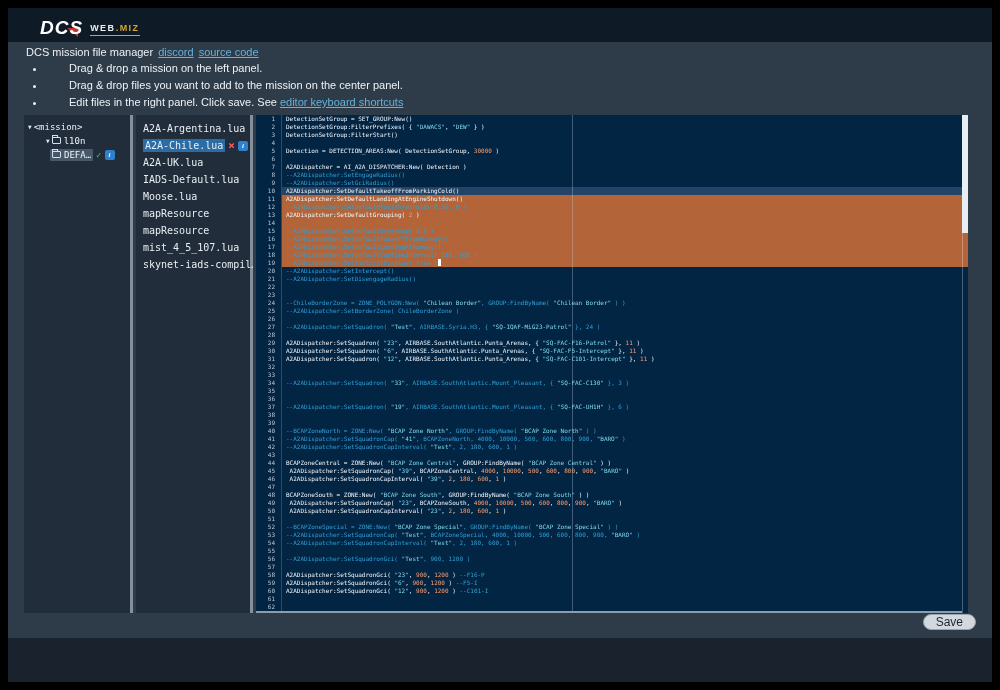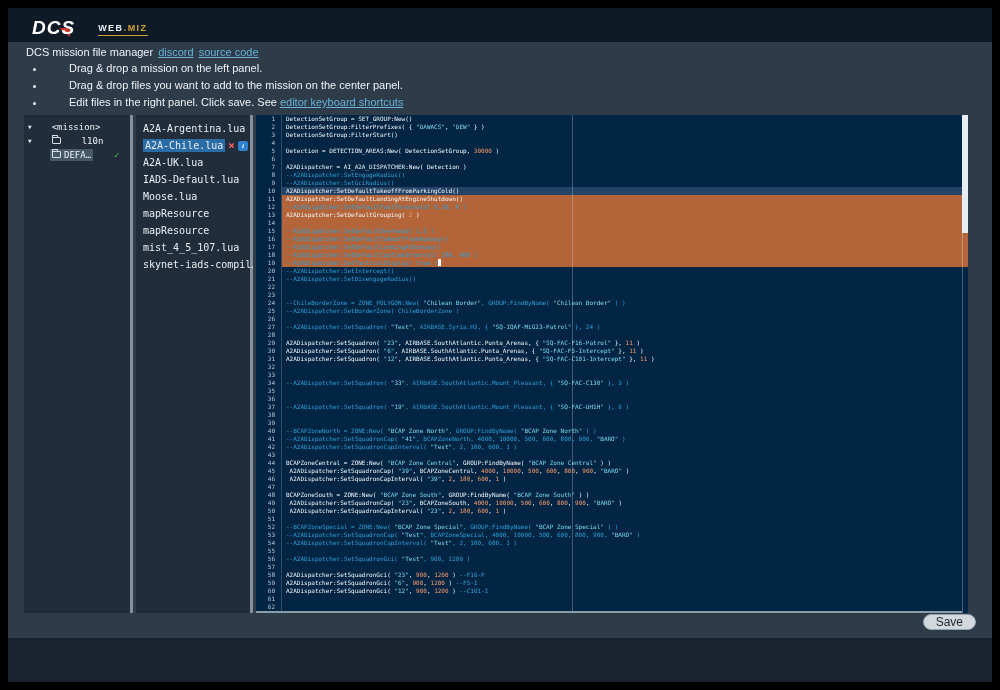--- a/index.html
+++ b/index.html
@@ -4,21 +4,21 @@
 <style>
   * { margin:0; padding:0; box-sizing:border-box; }
   html,body { width:1000px; height:690px; background:#000; overflow:hidden;
               font-family:"Liberation Sans", sans-serif; }
   .app { position:absolute; left:8px; top:8px; width:984px; height:674px; background:#000; }
   .main { position:absolute; left:0; top:0; width:100%; height:630px; background:var(--main-bg,#2e3b49); }
   .footer-strip { position:absolute; left:0; top:630px; width:100%; height:44px; background:#19222d; }
 
   
   .header-bar { position:absolute; left:0; top:0; width:100%; height:34px; background:var(--header-bg,#0e1a26); }
-  .logo { position:absolute; left:24px; bottom:5px; display:flex; align-items:flex-end; gap:23px; }
+  .logo { position:absolute; left:32px; bottom:5px; display:flex; align-items:flex-end; gap:7px; }
   .logo-dcs { font-weight:bold; font-style:italic; font-size:19px; line-height:1; color:#fff; letter-spacing:1px; position:relative; z-index:1; }
   .logo-tri { position:absolute; left:27px; bottom:0; width:0; height:0;
               border-left:11px solid transparent; border-top:9px solid #c8332b; z-index:0; }
   .logo-sub { font-size:9px; font-weight:bold; letter-spacing:1.5px; line-height:1;
               border-bottom:1px solid var(--gold,#d2a333); padding-bottom:2px; margin-bottom:1px; z-index:1; }
   .logo-web { color:#e9eff4; }
   .logo-miz { color:var(--gold,#d2a333); }
 
   .subtitle { position:absolute; left:18px; top:38px; font-size:11px; color:#edf2f6; }
   .lnk { color:var(--link-blue,#66b2d8); text-decoration:underline; cursor:pointer; }
@@ -30,21 +30,21 @@
 
   
   .panel { position:absolute; top:107px; height:498px; background:var(--panel-bg,#212d3a); overflow:hidden; }
   .tree-panel  { left:16px;  width:109px; }
   .files-panel { left:128px; width:117px; }
   .vscroll { position:absolute; right:0; top:0; bottom:0; width:3px; background:rgba(215,226,236,.55); }
 
   
   .tree { padding-top:4px; }
   .tree-row { display:flex; align-items:center; height:13px; margin-top:1px;
-              font-family:"DejaVu Sans Mono", monospace; font-size:9px; color:#eef3f7; white-space:nowrap;gap:18px; }
+              font-family:"DejaVu Sans Mono", monospace; font-size:9px; color:#eef3f7; white-space:nowrap; }
   .tri { font-size:6px; margin-right:2px; color:#dfe6ec; }
   .folder-icon { display:inline-block; width:9px; height:7px; border:1px solid #d7e0e8; border-radius:1px;
                  position:relative; margin-right:3px; flex:none; }
   .folder-icon::before { content:""; position:absolute; left:-1px; top:-3px; width:4px; height:2px;
                  border:1px solid #d7e0e8; border-bottom:none; border-radius:1px 1px 0 0; }
   .tree-sel { display:inline-flex; align-items:center; background:rgba(110,132,152,.5); padding:1px 2px; border-radius:1px; }
   .check { color:var(--check-green,#46c93f); font-size:9px; font-weight:bold; margin-left:3px; }
   .info-box { display:inline-flex; align-items:center; justify-content:center; width:10px; height:10px; flex:none;
               background:var(--info-blue,#2f80cf); color:#fff; font-size:7px; font-weight:bold; border-radius:2px;
               margin-left:3px; font-family:"Liberation Serif", serif; font-style:italic; cursor:pointer; }
@@ -102,21 +102,21 @@
         <li>Drag &amp; drop files you want to add to the mission on the center panel.</li>
         <li>Edit files in the right panel. Click save. See<a href="#" class="lnk">editor keyboard shortcuts</a></li>
       </ul>
 
     <div class="panel tree-panel">
       <div class="tree">
         <div class="tree-row" style="padding-left:4px">
           <span class="tri">▼</span>
           <span>&lt;mission&gt;</span>
         </div>
-        <div class="tree-row" style="padding-left:4px">
+        <div class="tree-row" style="padding-left:22px">
           <span class="tri">▼</span>
           <span class="folder-icon"></span>
           <span>l10n</span>
         </div>
         <div class="tree-row" style="padding-left:26px">
           <span class="tree-sel">
             <span class="folder-icon"></span>
             <span>DEFA…</span>
           </span>
           <span class="check">✓</span>

